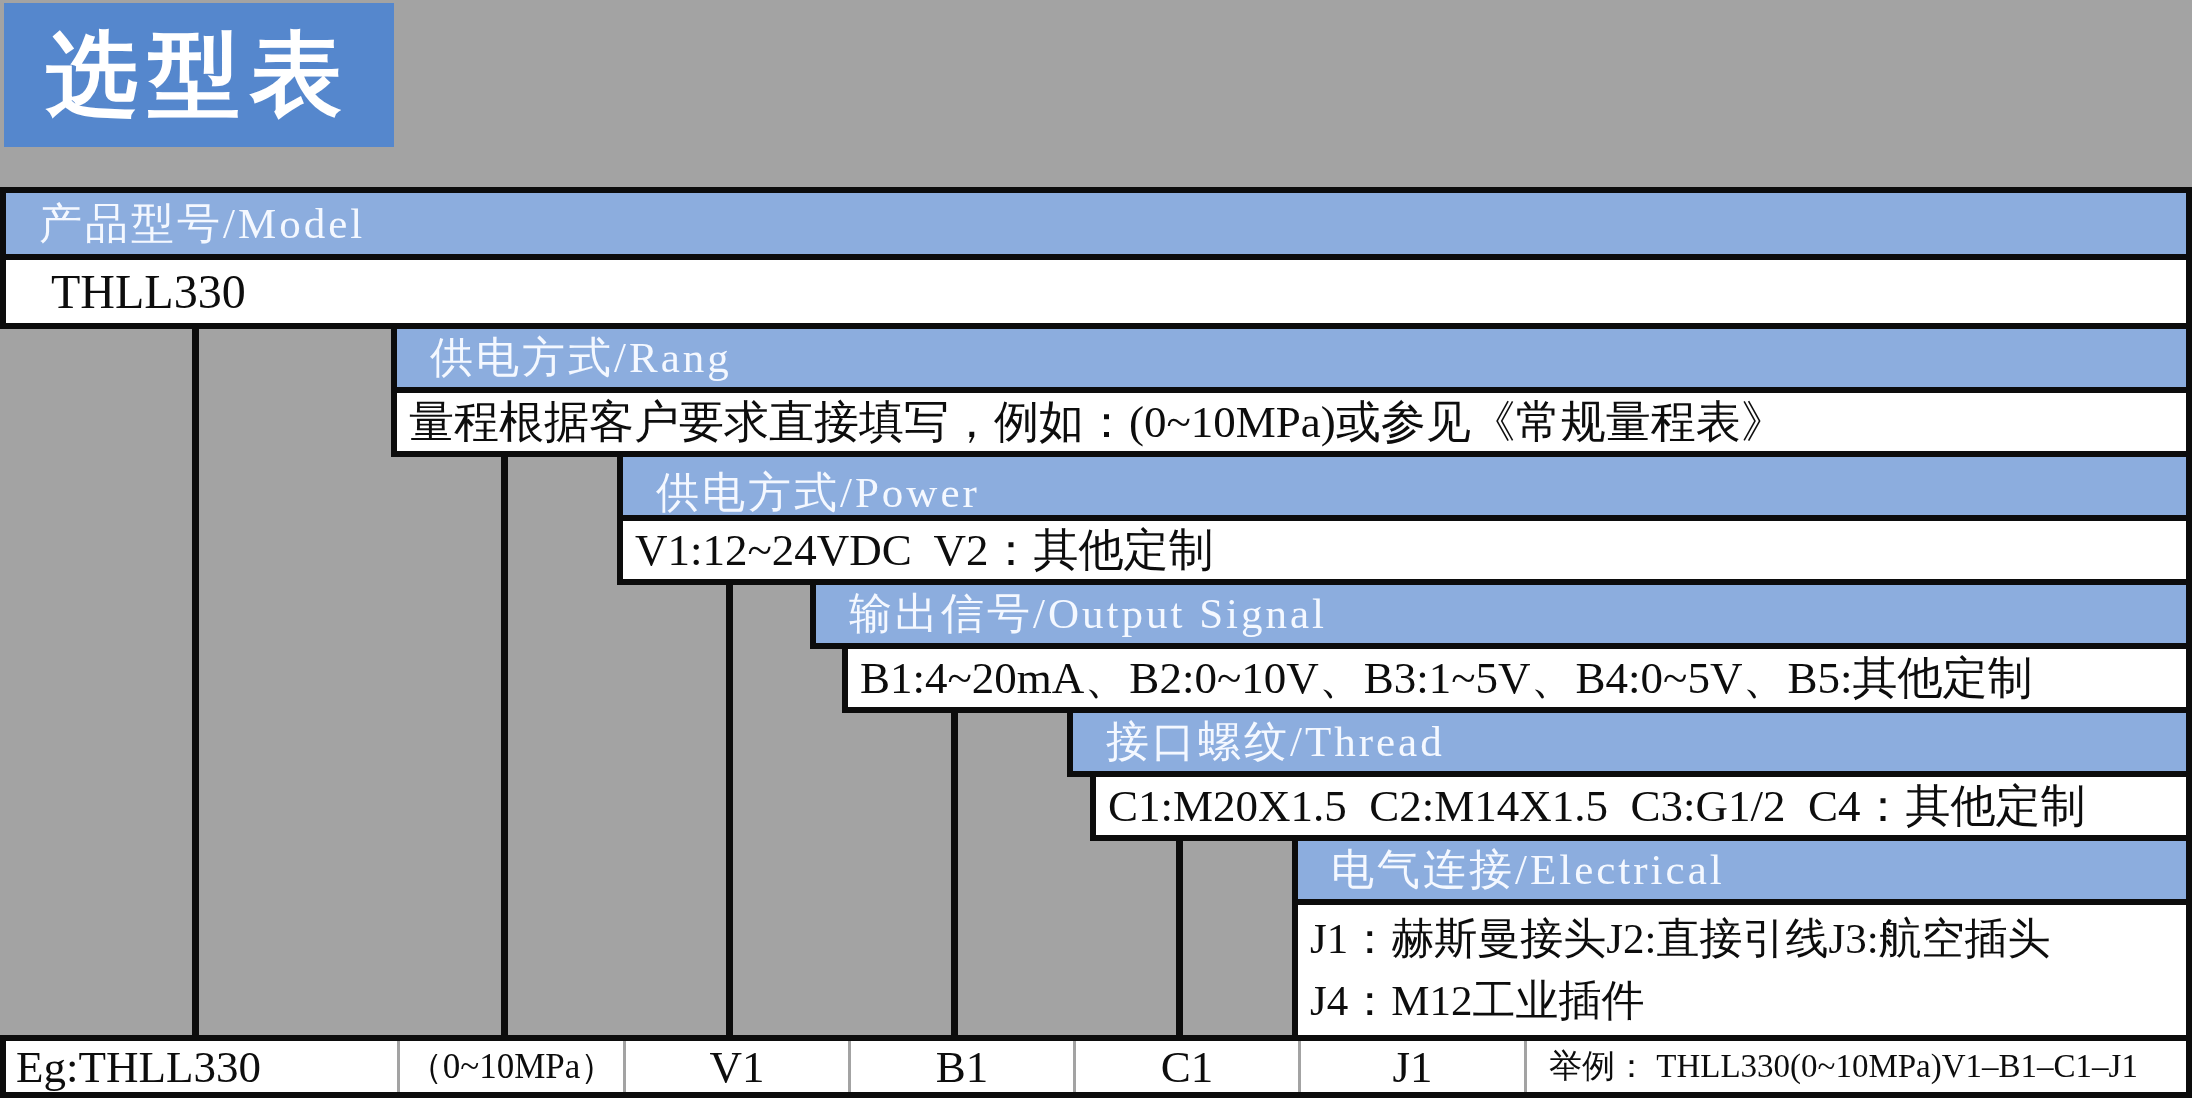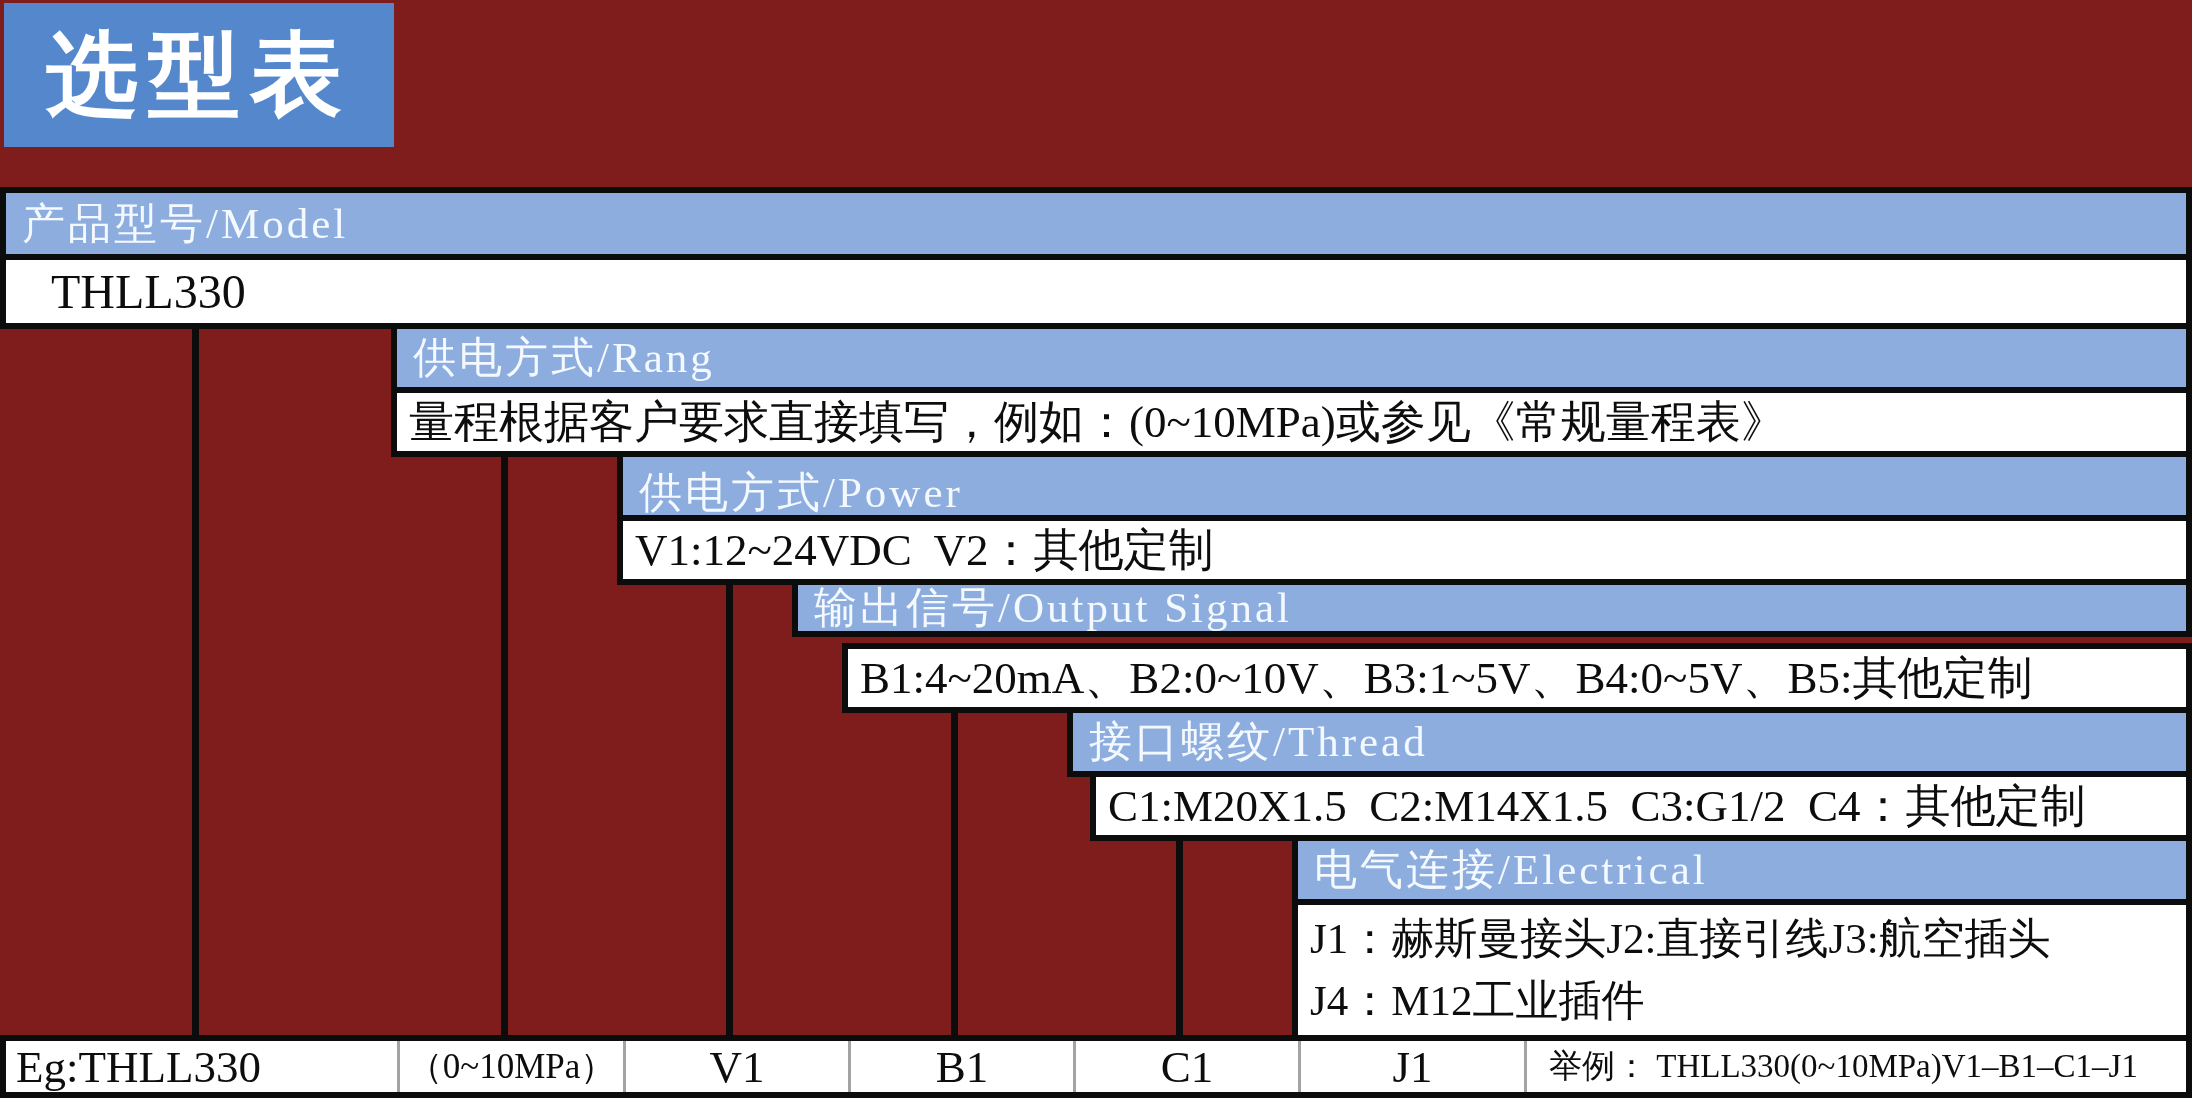--- a/index.html
+++ b/index.html
@@ -1,30 +1,30 @@
 <!DOCTYPE html>
 <html><head>
 <meta charset="utf-8">
 <style>
   html,body{margin:0;padding:0;background:#e9e9e9;}
   .stage{
-    position:relative;width:2192px;height:1098px;background:#7f1d1d;overflow:hidden;
+    position:relative;width:2192px;height:1098px;background:#a3a3a3;overflow:hidden;
     font-family:"Liberation Serif","DejaVu Serif",serif;color:#0d0d0d;
   }
   .title-badge{
     position:absolute;left:4px;top:3px;width:390px;height:144px;
     background:#5587cd;color:#ffffff;
     font-family:"Liberation Sans","DejaVu Sans",sans-serif;font-weight:bold;
     font-size:92px;letter-spacing:10px;
     display:flex;align-items:center;justify-content:center;
   }
   .band,.content,.bottom-row{box-sizing:border-box;position:absolute;right:0;border:6px solid #0c0c0c;}
   .band{
     background:#8cadde;color:#f4f8ff;font-size:43px;letter-spacing:3px;
-    display:flex;align-items:center;padding-left:16px;white-space:pre;
+    display:flex;align-items:center;padding-left:33px;white-space:pre;
   }
   .content{
     background:#ffffff;font-size:45px;
     display:flex;align-items:center;padding-left:12px;white-space:pre;
   }
   .content.multiline{flex-direction:column;align-items:flex-start;justify-content:center;font-size:43px;line-height:62px;}
   .model-value{font-size:48px;}
   .connector{position:absolute;width:7px;background:#0c0c0c;}
   .bottom-row{left:0;top:1035px;height:63px;background:#ffffff;display:flex;}
   .cell{
@@ -47,21 +47,21 @@
 
   <div class="band" style="left:0;top:187px;height:73px;">产品型号/Model</div>
   <div class="content model-value" style="left:0;top:254px;height:75px;padding-left:45px;">THLL330</div>
 
   <div class="band" style="left:391px;top:323px;height:70px;">供电方式/Rang</div>
   <div class="content" style="left:391px;top:387px;height:70px;">量程根据客户要求直接填写，例如：(0~10MPa)或参见《常规量程表》</div>
 
   <div class="band" style="left:617px;top:451px;height:84px;">供电方式/Power</div>
   <div class="content" style="left:617px;top:515px;height:70px;">V1:12~24VDC  V2：其他定制</div>
 
-  <div class="band" style="left:792px;top:579px;height:58px;">输出信号/Output Signal</div>
+  <div class="band" style="left:810px;top:579px;height:70px;">输出信号/Output Signal</div>
   <div class="content" style="left:842px;top:643px;height:70px;">B1:4~20mA、B2:0~10V、B3:1~5V、B4:0~5V、B5:其他定制</div>
 
   <div class="band" style="left:1067px;top:707px;height:70px;">接口螺纹/Thread</div>
   <div class="content" style="left:1067px;top:771px;height:70px;margin-left:23px;">C1:M20X1.5  C2:M14X1.5  C3:G1/2  C4：其他定制</div>
 
   <div class="band" style="left:1292px;top:835px;height:70px;">电气连接/Electrical</div>
   <div class="content multiline" style="left:1292px;top:899px;height:142px;">
     <span>J1：赫斯曼接头J2:直接引线J3:航空插头</span>
     <span>J4：M12工业插件</span>
   </div>

